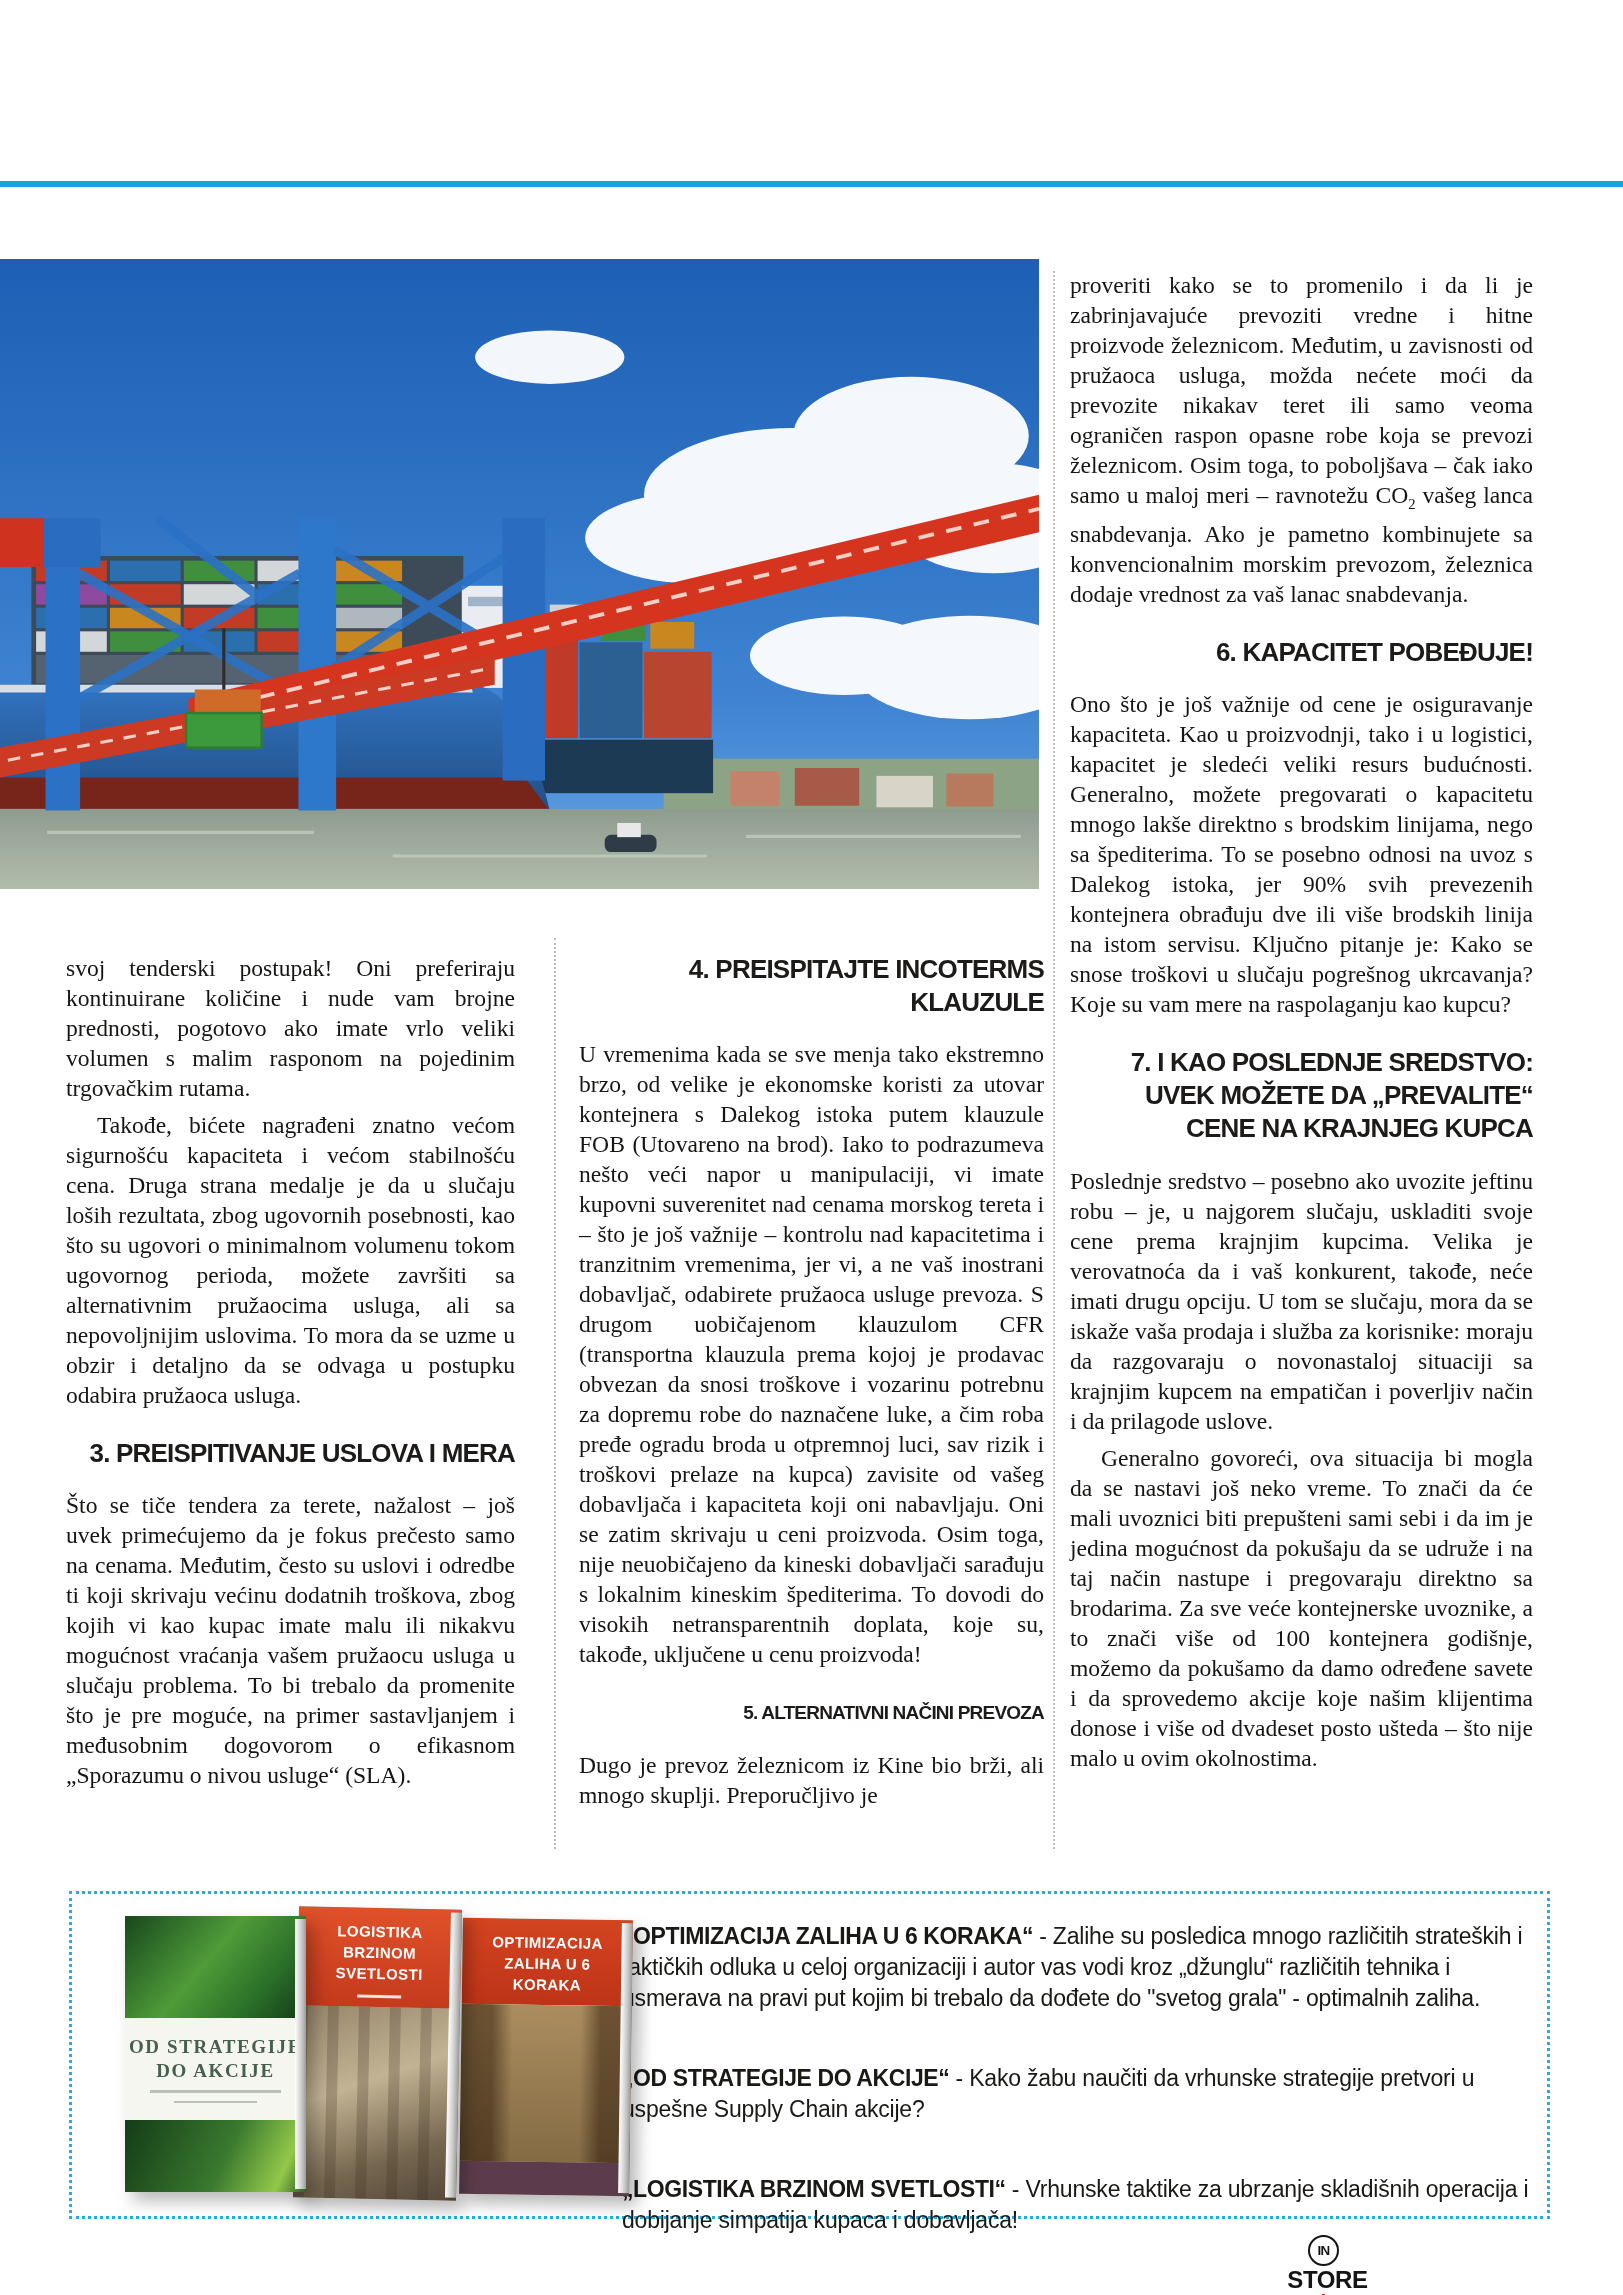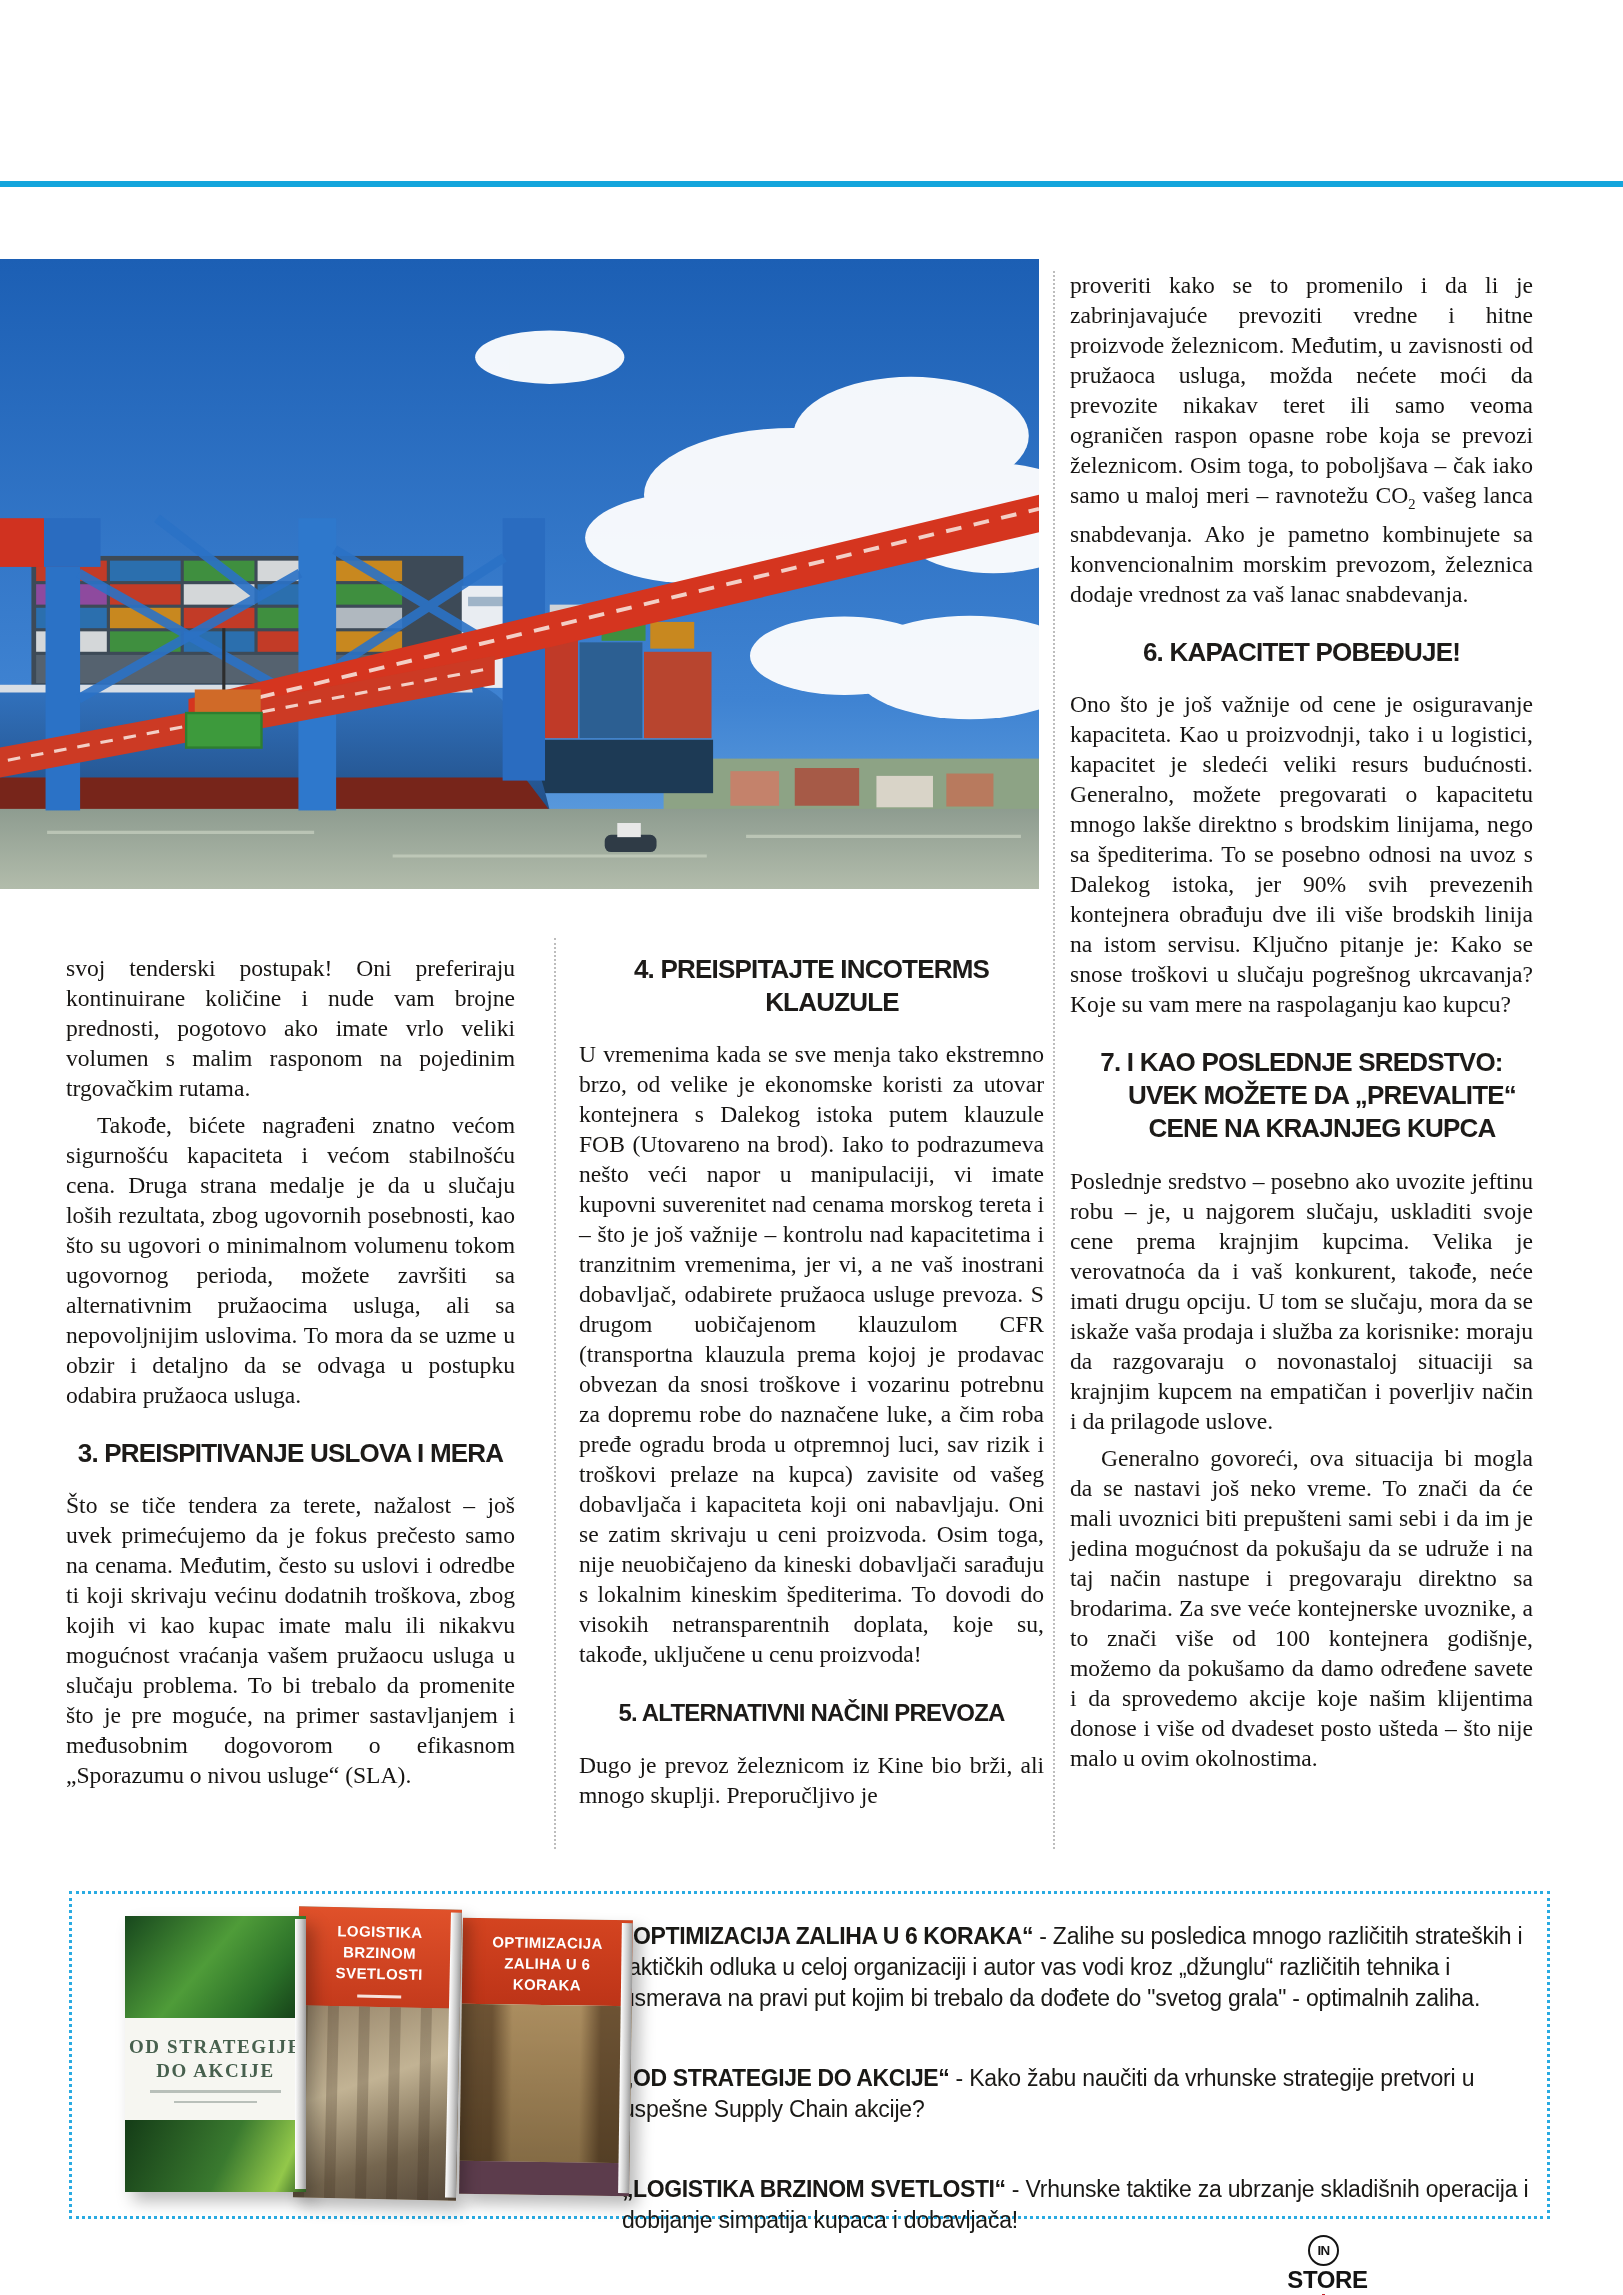--- a/index.html
+++ b/index.html
@@ -11,24 +11,24 @@
   .vrule{position:absolute;width:0;border-left:2.4px dotted #bdbdbd;}
   .vrule.r1{left:554px;top:938px;height:911px;}
   .vrule.r2{left:1053px;top:271px;height:1578px;}
   .col{position:absolute;text-align:justify;font-size:23.6px;line-height:30px;}
   .col1{left:66px;top:953px;width:449px;}
   .col2{left:579px;top:953px;width:465px;}
   .col3{left:1070px;top:270px;width:463px;}
   .col p{margin:0;}
   .col p.ind{text-indent:31px;margin-top:7px;}
   .heading{font-family:"Liberation Sans","DejaVu Sans",sans-serif;font-weight:700;color:#1d1b19;
-           font-size:26px;line-height:33px;letter-spacing:-0.8px;text-align:center;
+           font-size:26px;line-height:33px;letter-spacing:-0.8px;text-align:right;
            padding-left:41px;text-indent:-41px;margin:27px 0 20.4px 0;}
   .heading.first{margin-top:0;}
-  .heading.tight{font-size:24px;}
+  .heading.tight{font-size:19px;}
   sub.co2{font-size:0.62em;}
   .promo{position:absolute;left:69px;top:1891px;width:1481px;height:328px;box-sizing:border-box;
          border:3.9px dotted #29abe2;background:#ffffff;z-index:5;}
   .books{position:absolute;left:53px;top:14px;width:518px;height:295px;}
   .book{position:absolute;box-shadow:7.9px 9.4px 15.7px rgba(0,0,0,0.28);overflow:hidden;}
   .book .pages{position:absolute;top:3.1px;bottom:3.1px;right:0;width:11px;
                background:linear-gradient(90deg,#ffffff,#c9c9c9 60%,#9b9b9b);}
   .book1{left:0;top:7.9px;width:181px;height:276px;z-index:3;background:#f4f4ef;}
   .b1top{height:37%;background:linear-gradient(130deg,#17471d,#4f9c39 45%,#2a6f28 75%,#133a16);}
   .b1mid{height:37%;background:#f6f6f1;display:flex;flex-direction:column;align-items:center;justify-content:center;}

